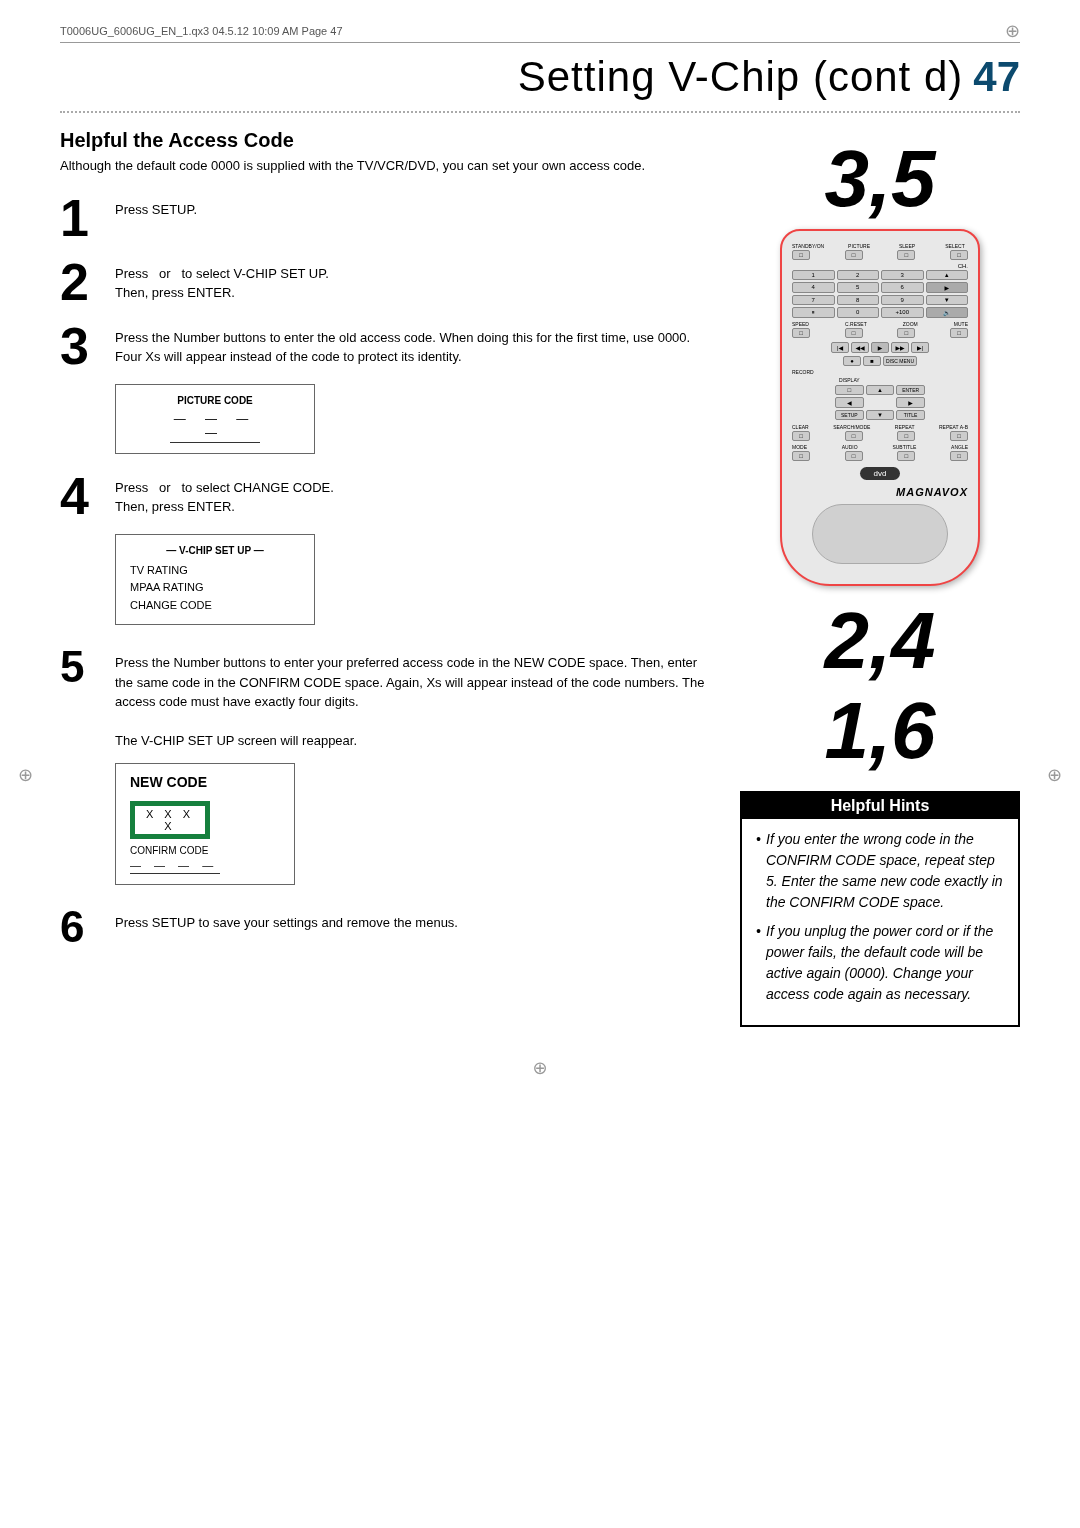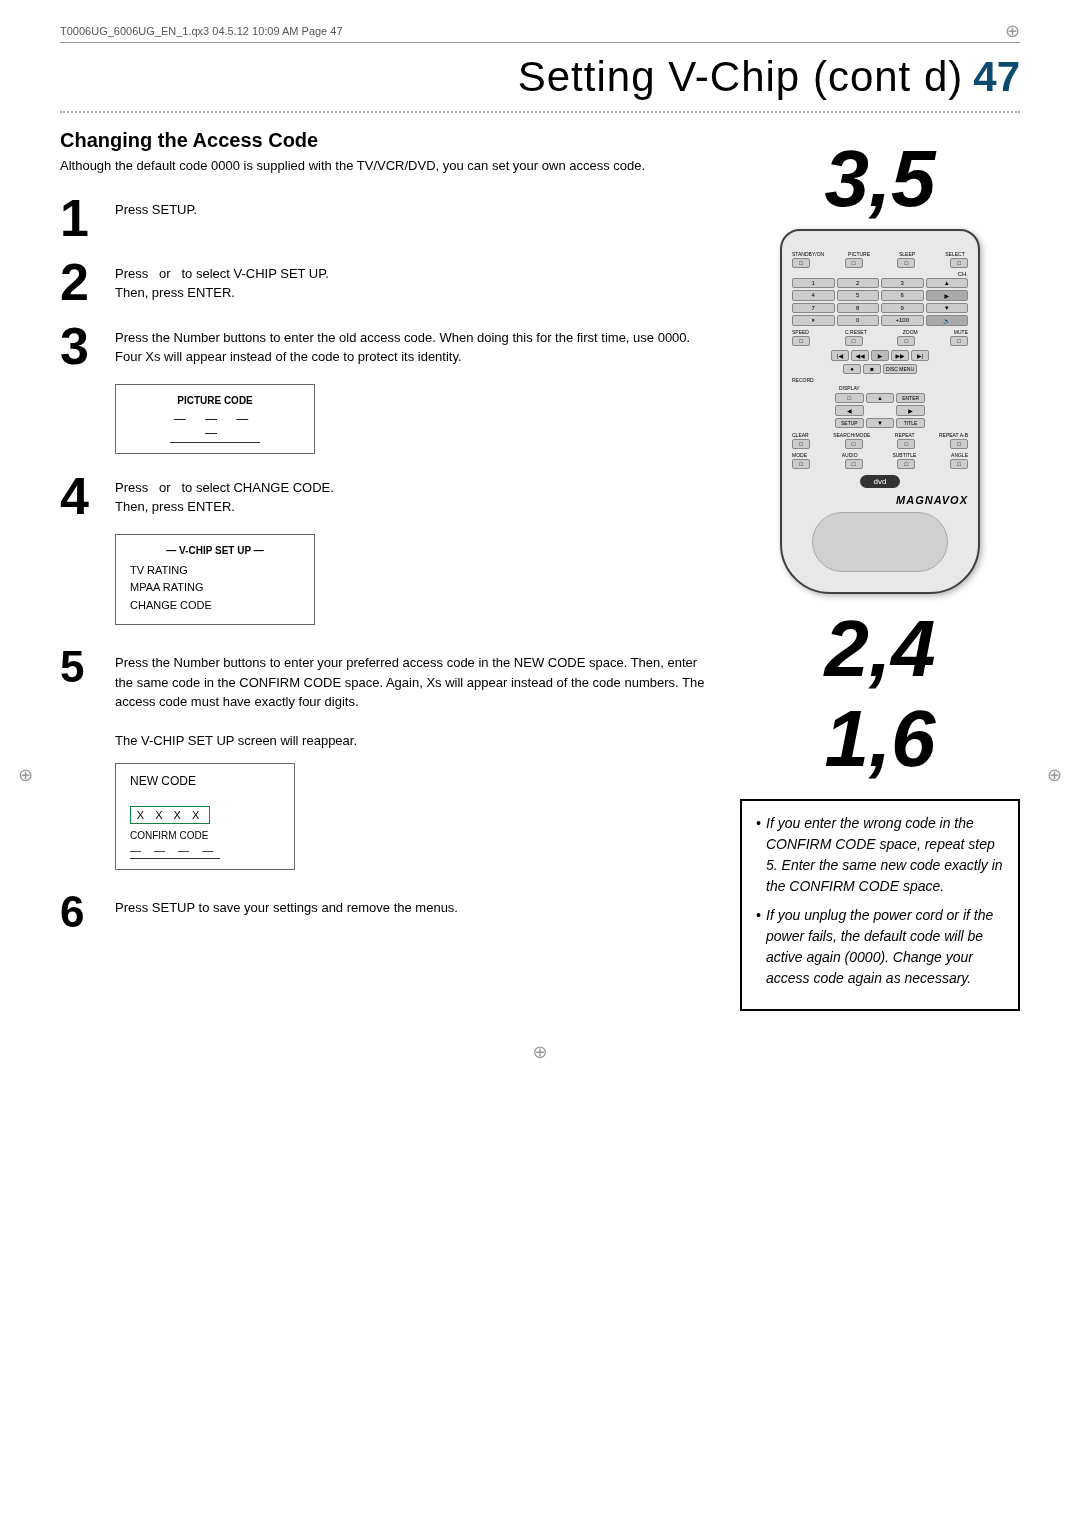--- a/index.html
+++ b/index.html
@@ -141,22 +141,22 @@
     
     .remote-wrapper {
       margin-top: 10px;
       display: flex;
       justify-content: center;
     }
     .remote {
       width: 200px;
       background: #e8e8e8;
       border-radius: 20px 20px 50px 50px;
-      border: 2px solid #404040;
-      padding: 20px 10px 20px 10px;
+      border: 2px solid #ef4444;
+      padding: 12px 10px 20px 10px;
       position: relative;
       box-shadow: 2px 2px 6px rgba(0,0,0,0.3);
     }
     .remote-top-row {
       display: flex;
       justify-content: space-between;
       margin-bottom: 3px;
     }
     .remote-btn-sm {
       background: #ccc;
@@ -273,21 +273,21 @@
 
   <div class="page-title-area">
     <span class="page-title-text">Setting V-Chip (cont d)</span>
     <span class="page-number">47</span>
   </div>
 
   <div class="main-content">
 
     <div class="left-col">
 
-      <div class="section-heading">Changing the Access Code</div>
+      <div class="section-heading">Helpful the Access Code</div>
       <div class="section-subtext">Although the default code 0000 is supplied with the TV/VCR/DVD, you can set your own access code.</div>
 
       <div class="step">
         <div class="step-number">1</div>
         <div class="step-content">Press SETUP.</div>
       </div>
 
       <div class="step">
         <div class="step-number">2</div>
         <div class="step-content">Press &nbsp;&nbsp;or&nbsp;&nbsp; to select V-CHIP SET UP.<br>Then, press ENTER.</div>
@@ -325,22 +325,22 @@
         <div class="step-number" style="font-size:44px;">5</div>
         <div class="step-content">
           Press the Number buttons to enter your preferred access code in the NEW CODE space.
           Then, enter the same code in the CONFIRM CODE space. Again, Xs will appear instead of the
           code numbers. The access code must have exactly four digits.<br><br>
           The V-CHIP SET UP screen will reappear.
         </div>
       </div>
 
       <div class="step5-screen">
-        <div style="font-size:12px; margin-bottom:18px;">NEW CODE</div>
-        <div style="border: 1px solid #15803d; text-align:center; letter-spacing:4px; font-size:11px; padding:2px; width:80px; margin-bottom:6px;">X X X X</div>
+        <div style="font-size:14px; margin-bottom:11px;font-weight:bold;">NEW CODE</div>
+        <div style="border: 5px solid #15803d; text-align:center; letter-spacing:4px; font-size:11px; padding:2px; width:80px; margin-bottom:6px;">X X X X</div>
         <div style="font-size:10px; margin-bottom:3px;">CONFIRM CODE</div>
         <div style="border-bottom:1px solid #333; width:90px; letter-spacing:5px; font-size:11px; padding-bottom:2px;">— — — —</div>
       </div>
 
       <div class="step" style="margin-top:20px;">
         <div class="step-number" style="font-size:44px;">6</div>
         <div class="step-content">Press SETUP to save your settings and remove the menus.</div>
       </div>
 
     </div>
@@ -469,20 +469,21 @@
           <div class="remote-bottom-oval"></div>
 
         </div>
       </div>
 
       <div class="big-numbers" style="font-size:80px; margin-top:15px;">2,4</div>
 
       <div class="big-numbers" style="font-size:80px; margin-top:10px;">1,6</div>
 
       <div class="hints-box">
+        <div class="hints-title">Helpful Hints</div>
         <ul class="hints-list">
           <li>If you enter the wrong code in the CONFIRM CODE space, repeat step 5. Enter the same new code exactly in the CONFIRM CODE space.</li>
           <li>If you unplug the power cord or if the power fails, the default code will be active again (0000). Change your access code again as necessary.</li>
         </ul>
       </div>
 
     </div>
 
   </div>
 

